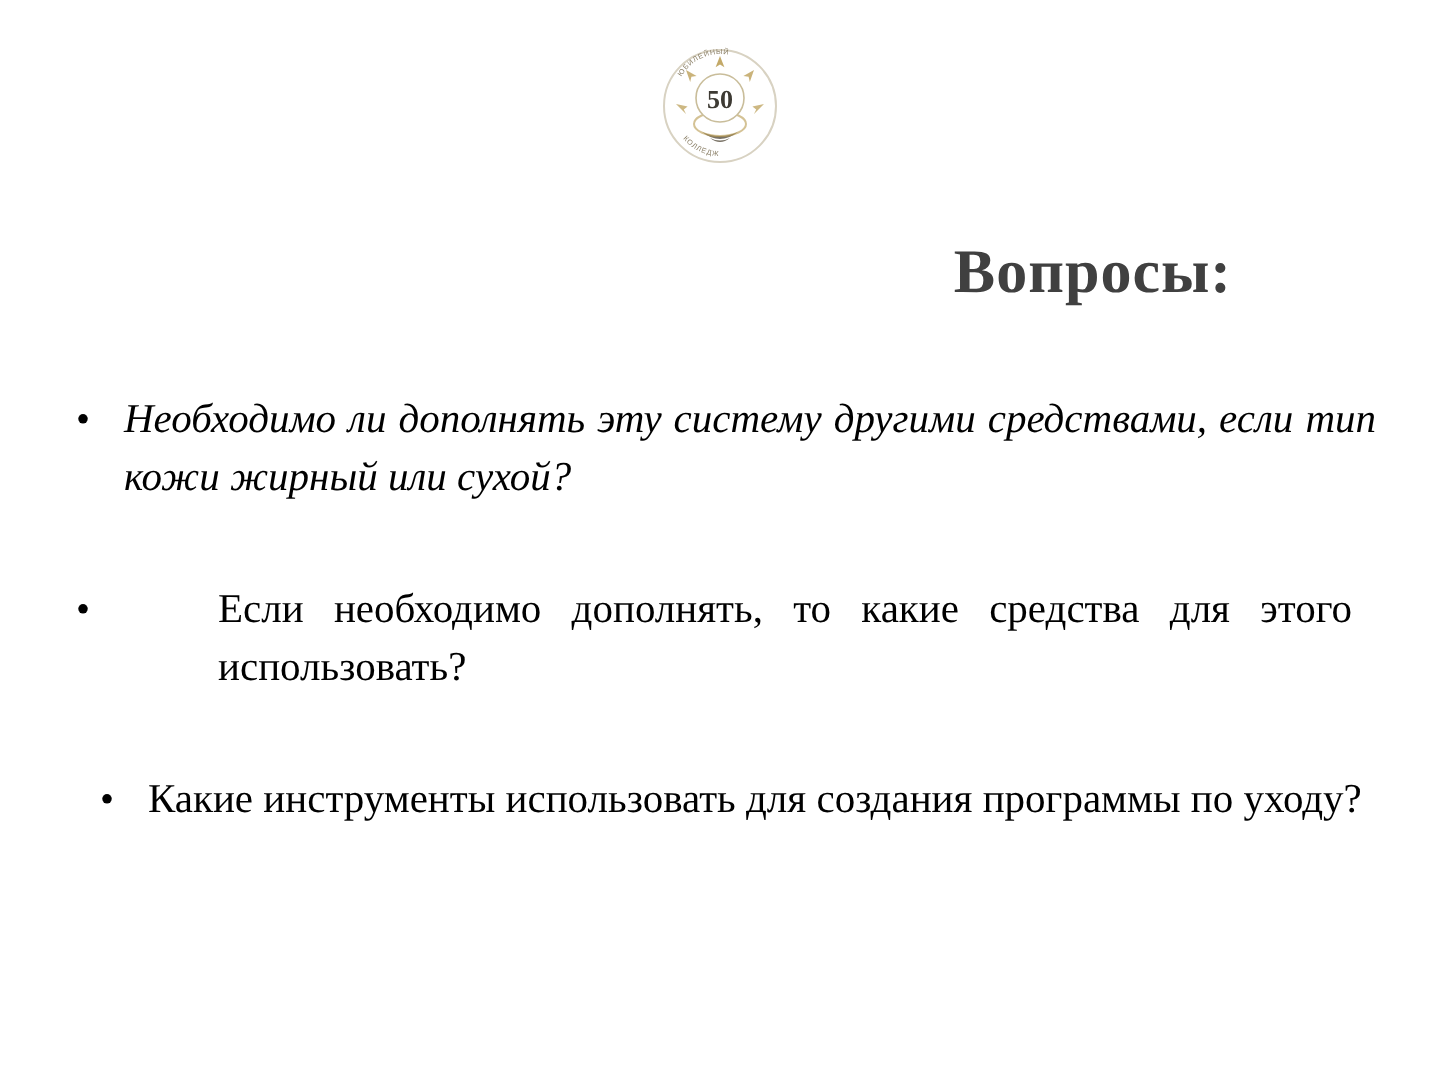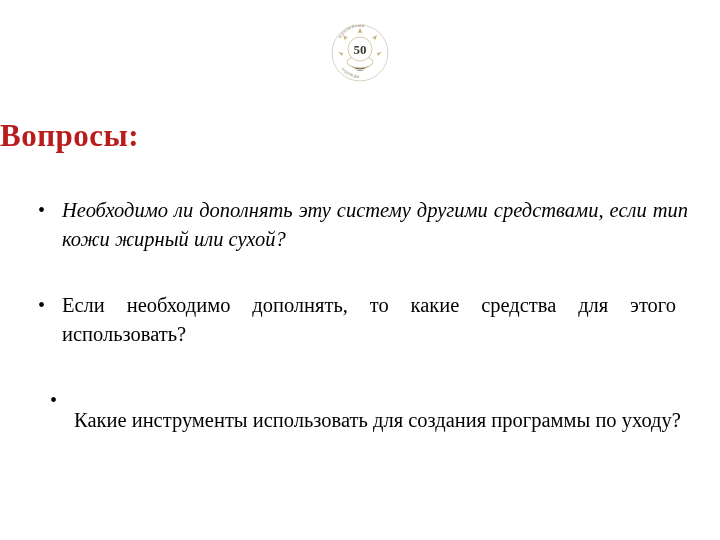--- a/index.html
+++ b/index.html
@@ -36,26 +36,26 @@
     background: #ffffff;
   }
   .logo svg {
     display: block;
   }
   .title {
     position: absolute;
     top: 118px;
     left: 0;
     width: 616px;
-    text-align: left;
+    text-align: right;
     font-family: "Liberation Serif", serif;
     font-weight: bold;
     font-size: 31px;
     letter-spacing: 0.5px;
-    color: #b91c1c;
+    color: #404040;
   }
   .bullets {
     position: absolute;
     top: 196px;
     left: 30px;
     width: 660px;
   }
   .bullet {
     display: flex;
     align-items: flex-start;
@@ -75,22 +75,22 @@
   }
   .bullet-text {
     flex: 1 1 auto;
     text-align: justify;
     text-justify: inter-word;
   }
   .bullet-1 .bullet-dot { margin-left: 8px; }
   .bullet-2 .bullet-dot { margin-left: 8px; }
   .bullet-3 .bullet-dot { margin-left: 20px; }
   .bullet-1 .bullet-text { padding-right: 2px; font-style: italic; }
-  .bullet-3 .bullet-text { padding-right: 2px; margin-top: 20px; }
-  .bullet-2 .bullet-text { padding-right: 14px; }
+  .bullet-3 .bullet-text { padding-right: 2px; }
+  .bullet-2 .bullet-text { padding-right: 14px; margin-left: 47px; }
 </style>
 </head>
 <body>
 
 <div class="slide">
 
   <div class="logo-wrap">
     <div class="logo">
       <svg width="62" height="62" viewBox="0 0 62 62" xmlns="http://www.w3.org/2000/svg">
         <circle cx="31" cy="31" r="28" fill="#ffffff" stroke="#d8d2c2" stroke-width="1"></circle>

